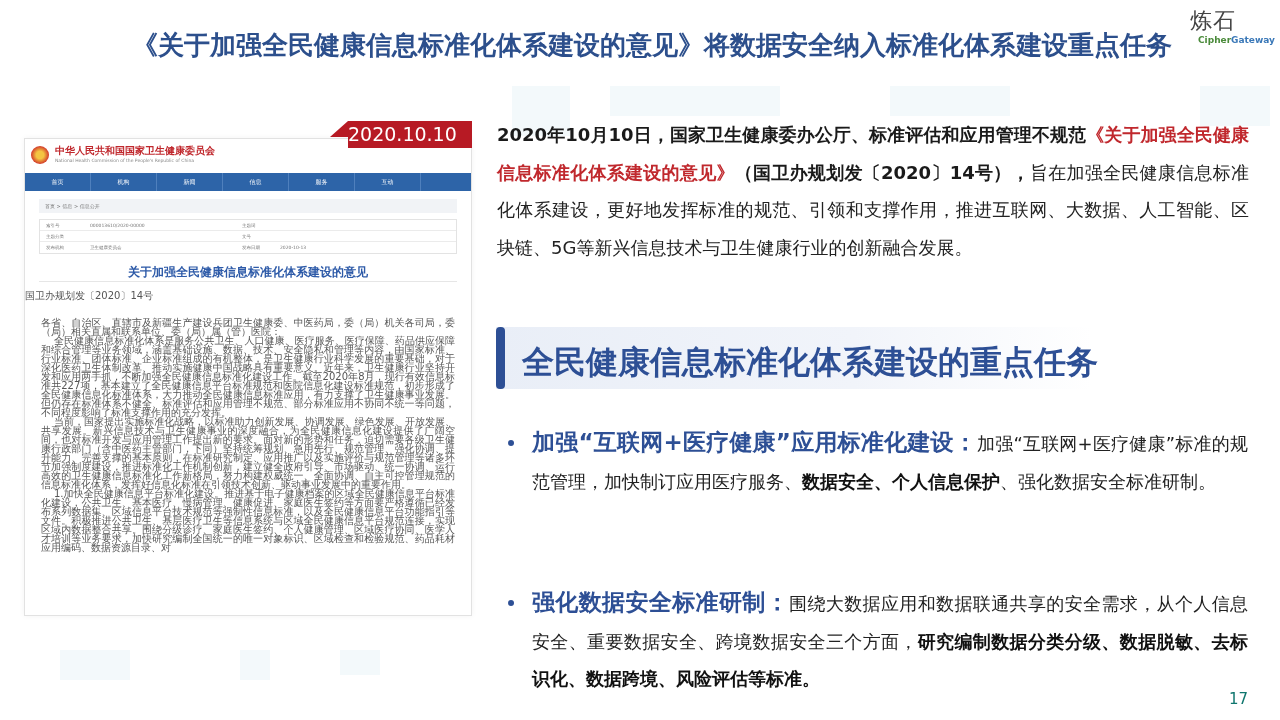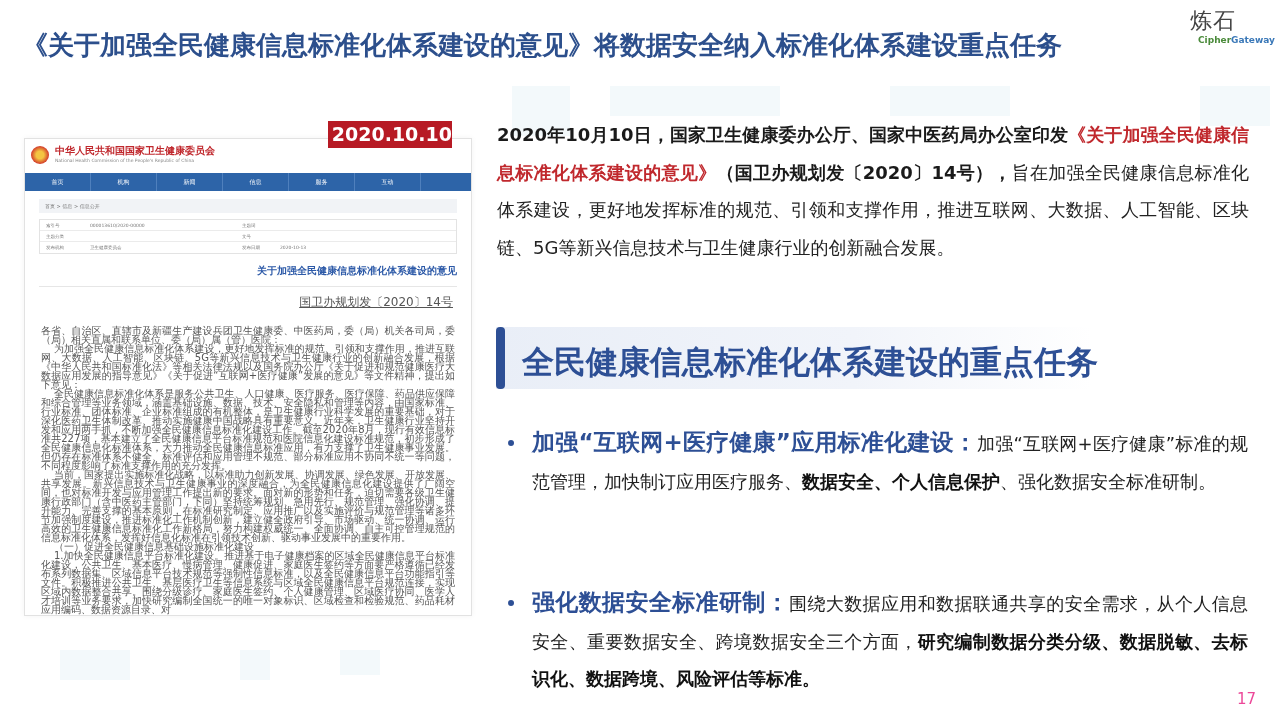--- a/index.html
+++ b/index.html
@@ -4,21 +4,21 @@
   <style>
     * { box-sizing: border-box; margin: 0; padding: 0; }
     html, body { width: 1280px; height: 720px; overflow: hidden; background: #ffffff; }
     body { position: relative; font-family: "DejaVu Sans", "Liberation Sans", sans-serif; color: #222; }
 
     
     .bg-block { position: absolute; background: #eef6fa; opacity: 0.7; }
 
     .slide-title {
       position: absolute; left: 22px; top: 28px; width: 1150px;
-      font-size: 26px; font-weight: bold; color: #2c4f8c; letter-spacing: 0px; white-space: nowrap;
+      font-size: 26px; font-weight: bold; color: #2c4f8c; letter-spacing: 0px; white-space: nowrap; text-align: right;
     }
     .logo { position: absolute; right: 14px; top: 8px; width: 76px; text-align: left; }
     .logo-cn { font-size: 22px; color: #444; line-height: 26px; font-weight: normal; letter-spacing: 1px; }
     .logo-en { font-size: 9px; font-weight: bold; line-height: 12px; }
     .logo-en .c1 { color: #4a8a3a; margin-left: 8px; }
     .logo-en .c2 { color: #3a78b8; }
 
     
     .doc-card {
       position: absolute; left: 24px; top: 138px; width: 448px; height: 478px;
@@ -34,29 +34,29 @@
     .doc-nav-item { flex: 0 0 auto; width: 66px; color: #fff; font-size: 6px; text-align: center; line-height: 18px; border-right: 1px solid #4f80bd; }
     .doc-nav-item.last { flex: 1; border-right: none; }
 
     .doc-breadcrumb { margin: 8px 14px 4px; height: 14px; background: #f1f3f6; font-size: 5px; color: #777; line-height: 14px; padding-left: 6px; }
     .doc-meta { margin: 6px 14px 0; border: 1px solid #e3e3e3; }
     .doc-meta-row { display: flex; height: 11px; border-bottom: 1px solid #ebebeb; font-size: 4.5px; color: #777; line-height: 11px; }
     .doc-meta-row:last-child { border-bottom: none; }
     .doc-meta-row span { padding-left: 6px; }
     .m1 { width: 44px; } .m2 { width: 152px; } .m3 { width: 38px; } .m4 { flex: 1; }
 
-    .doc-title { text-align: right; font-size: 10px; color: #2d5aa8; font-weight: bold; margin-top: 10px; padding-bottom: 8px; border-bottom: 1px solid #e6e6e6; margin-left: 14px; margin-right: 14px; }
-    .doc-num { text-align: right; font-size: 12px; color: #555; margin: 7px 18px 0 0; text-decoration: underline; }
+    .doc-title { text-align: center; font-size: 12px; color: #2d5aa8; font-weight: bold; margin-top: 10px; border-bottom: 1px solid #e6e6e6; margin-left: 14px; margin-right: 14px; }
+    .doc-num { font-size: 10px; color: #555; margin: 7px 18px 0 0; }
     .doc-body { margin: 15px 16px 0 16px; font-size: 10px; line-height: 9px; color: #555; text-align: justify; }
     .doc-body p { margin: 0; }
     .doc-body .ind { text-indent: 13px; }
 
     .date-badge {
-      position: absolute; left: 328px; top: 121px; width: 124px; height: 27px;
-      background: #b71a24; color: #fff; font-size: 19px; font-weight: bold; line-height: 27px; text-align: right;
+      position: absolute; left: 348px; top: 121px; width: 124px; height: 27px;
+      background: #b71a24; color: #fff; font-size: 19px; font-weight: normal; line-height: 27px; text-align: left;
     }
     .date-badge-tab { position: absolute; left: 330px; top: 121px; width: 0; height: 0; border-bottom: 16px solid #b71a24; border-left: 18px solid transparent; }
 
     
     .intro {
       position: absolute; left: 497px; top: 116px; width: 752px;
       font-size: 18px; line-height: 37.5px; font-weight: bold; color: #1a1a1a; text-align: justify;
     }
     .intro .normal { font-weight: normal; color: #222; }
     .intro .red { color: #c0282d; }
@@ -69,21 +69,21 @@
     .section-title { position: absolute; left: 26px; top: 14px; font-size: 32px; font-weight: bold; color: #2d4f95; white-space: nowrap; }
 
     .bullet { position: absolute; left: 508px; width: 740px; font-size: 18px; line-height: 37.5px; color: #222; }
     .bullet .dot { position: absolute; left: 0; top: 16px; width: 6px; height: 6px; border-radius: 50%; background: #2d4f95; }
     .bullet .txt { padding-left: 24px; text-align: justify; }
     .bullet .head { color: #2d4f95; font-weight: bold; font-size: 23px; }
     .bullet .b { font-weight: bold; color: #111; }
     .b1 { top: 424px; }
     .b2 { top: 584px; }
 
-    .page-number { position: absolute; right: 24px; top: 690px; font-size: 15px; color: #ec4899; }
+    .page-number { position: absolute; right: 32px; top: 690px; font-size: 15px; color: #0f766e; }
   </style>
 </head>
 <body>
 
 <div class="bg-block" style="left:512px;top:86px;width:58px;height:50px;"></div>
 <div class="bg-block" style="left:610px;top:86px;width:170px;height:30px;"></div>
 <div class="bg-block" style="left:890px;top:86px;width:120px;height:30px;"></div>
 <div class="bg-block" style="left:1200px;top:86px;width:70px;height:40px;"></div>
 <div class="bg-block" style="left:60px;top:650px;width:70px;height:30px;"></div>
 <div class="bg-block" style="left:240px;top:650px;width:30px;height:30px;"></div>
@@ -129,33 +129,31 @@
       <span class="m1">发布机构</span>
       <span class="m2">卫生健康委员会</span>
       <span class="m3">发布日期</span>
       <span class="m4">2020-10-13</span>
     </div>
   </div>
   <div class="doc-title">关于加强全民健康信息标准化体系建设的意见</div>
   <div class="doc-num">国卫办规划发〔2020〕14号</div>
   <div class="doc-body">
     <p>各省、自治区、直辖市及新疆生产建设兵团卫生健康委、中医药局，委（局）机关各司局，委（局）相关直属和联系单位、委（局）属（管）医院：</p>
-    <p class="ind">为加强全民健康信息标准化体系建设，更好地发挥标准的规范、引领和支撑作用，推进互联网、大数据、人工智能、区块链、5G等新兴信息技术与卫生健康行业的创新融合发展，根据《中华人民共和国标准化法》等相关法律法规以及国务院办公厅《关于促进和规范健康医疗大数据应用发展的指导意见》《关于促进“互联网+医疗健康”发展的意见》等文件精神，提出如下意见：</p>
     <p class="ind">全民健康信息标准化体系是服务公共卫生、人口健康、医疗服务、医疗保障、药品供应保障和综合管理等业务领域，涵盖基础设施、数据、技术、安全隐私和管理等内容，由国家标准、行业标准、团体标准、企业标准组成的有机整体，是卫生健康行业科学发展的重要基础，对于深化医药卫生体制改革、推动实施健康中国战略具有重要意义。近年来，卫生健康行业坚持开发和应用两手抓，不断加强全民健康信息标准化建设工作。截至2020年8月，现行有效信息标准共227项，基本建立了全民健康信息平台标准规范和医院信息化建设标准规范，初步形成了全民健康信息化标准体系，大力推动全民健康信息标准应用，有力支撑了卫生健康事业发展。但仍存在标准体系不健全、标准评估和应用管理不规范、部分标准应用不协同不统一等问题，不同程度影响了标准支撑作用的充分发挥。</p>
     <p class="ind">当前，国家提出实施标准化战略，以标准助力创新发展、协调发展、绿色发展、开放发展、共享发展。新兴信息技术与卫生健康事业的深度融合，为全民健康信息化建设提供了广阔空间，也对标准开发与应用管理工作提出新的要求。面对新的形势和任务，迫切需要各级卫生健康行政部门（含中医药主管部门，下同）坚持统筹规划、急用先行、规范管理、强化协调、提升能力、完善支撑的基本原则，在标准研究制定、应用推广以及实施评价与规范管理等诸多环节加强制度建设，推进标准化工作机制创新，建立健全政府引导、市场驱动、统一协调、运行高效的卫生健康信息标准化工作新格局，努力构建权威统一、全面协调、自主可控管理规范的信息标准化体系，发挥好信息化标准在引领技术创新、驱动事业发展中的重要作用。</p>
-    <p class="ind">（一）促进全民健康信息基础设施标准化建设</p>
     <p class="ind">1.加快全民健康信息平台标准化建设。推进基于电子健康档案的区域全民健康信息平台标准化建设，公共卫生、基本医疗、慢病管理、健康促进、家庭医生签约等方面要严格遵循已经发布系列数据集、区域信息平台技术规范等强制性信息标准，以及全民健康信息平台功能指引等文件。积极推进公共卫生、基层医疗卫生等信息系统与区域全民健康信息平台规范连接，实现区域内数据整合共享。围绕分级诊疗、家庭医生签约、个人健康管理、区域医疗协同、医学人才培训等业务要求，加快研究编制全国统一的唯一对象标识、区域检查和检验规范、药品耗材应用编码、数据资源目录、对</p>
   </div>
 </div>
 
 <div class="date-badge-tab"></div>
 <div class="date-badge">2020.10.10</div>
 
 <div class="intro">
-  <span>2020年10月10日，国家卫生健康委办公厅、国家中医药局办公室印发</span><span class="red">《关于加强全民健康信息标准化体系建设的意见》</span><span>（国卫办规划发〔2020〕14号），</span><span class="normal">旨在加强全民健康信息标准化体系建设，更好地发挥标准的规范、引领和支撑作用，推进互联网、大数据、人工智能、区块链、5G等新兴信息技术与卫生健康行业的创新融合发展。</span>
+  <span>2020年10月10日，国家卫生健康委办公厅、标准评估和应用管理不规范</span><span class="red">《关于加强全民健康信息标准化体系建设的意见》</span><span>（国卫办规划发〔2020〕14号），</span><span class="normal">旨在加强全民健康信息标准化体系建设，更好地发挥标准的规范、引领和支撑作用，推进互联网、大数据、人工智能、区块链、5G等新兴信息技术与卫生健康行业的创新融合发展。</span>
 </div>
 
 <div class="section-banner">
   <div class="section-bar"></div>
   <div class="section-title">全民健康信息标准化体系建设的重点任务</div>
 </div>
 
 <div class="bullet b1">
   <span class="dot"></span>
   <div class="txt"><span class="head">加强“互联网+医疗健康”应用标准化建设：</span><span>加强“互联网+医疗健康”标准的规范管理，加快制订应用医疗服务、</span><span class="b">数据安全、个人信息保护</span><span>、强化数据安全标准研制。</span></div>

